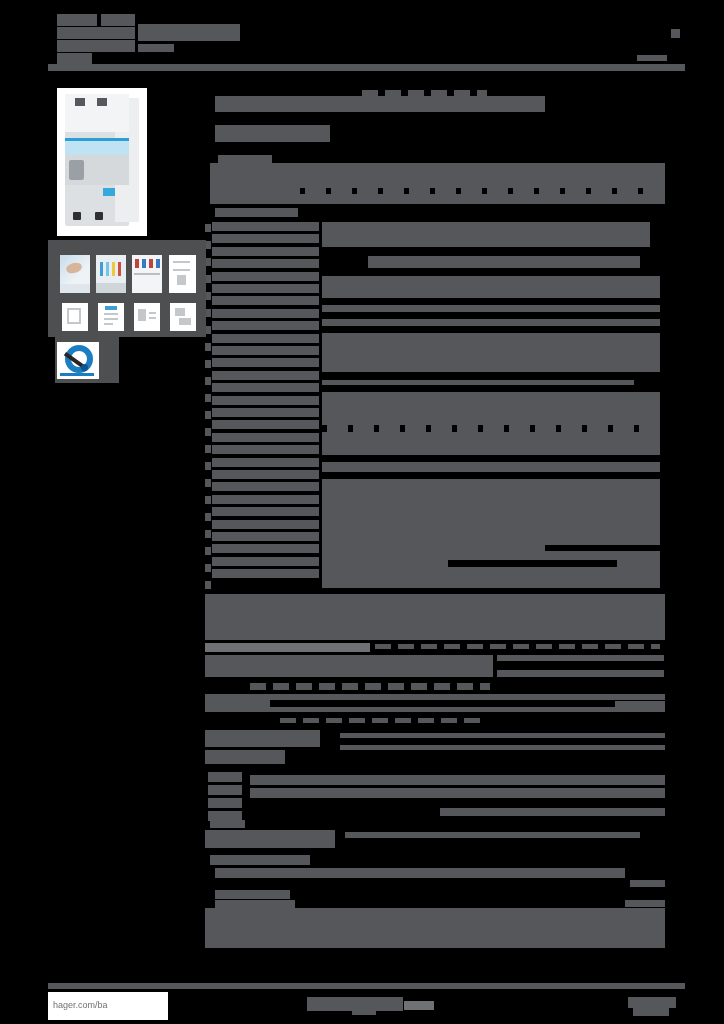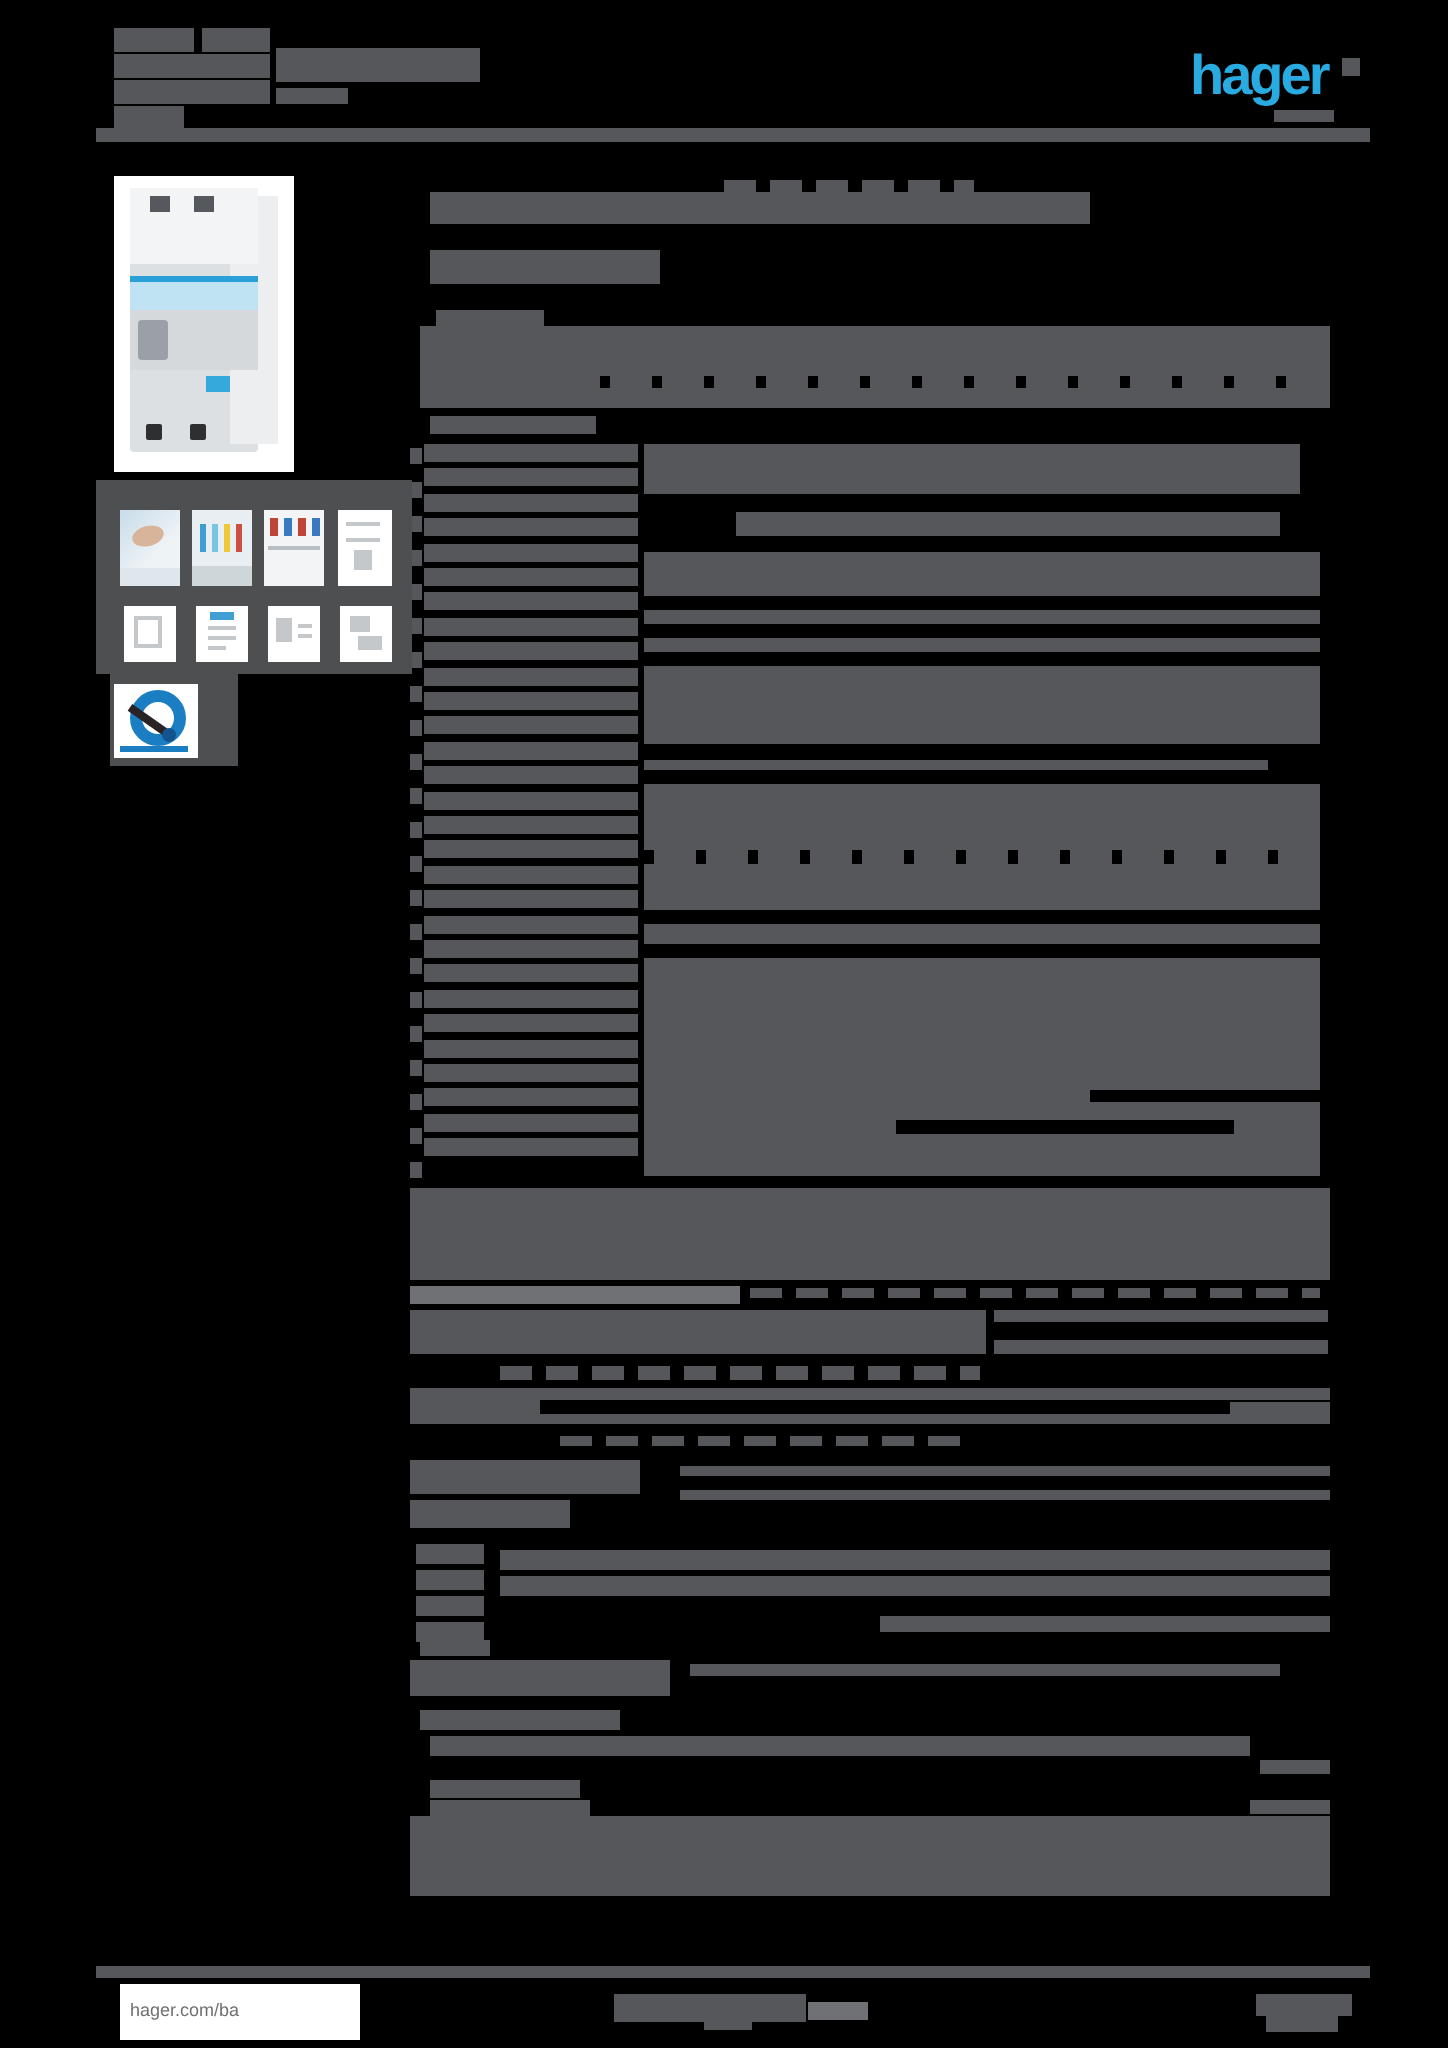--- a/index.html
+++ b/index.html
@@ -27,21 +27,21 @@
   .dev-body{position:absolute;left:8px;top:6px;width:64px;height:132px;background:#dde0e3;border-radius:2px;}
   .dev-side{position:absolute;left:58px;top:10px;width:24px;height:124px;background:#eceef0;}
   .dev-top{position:absolute;left:8px;top:6px;width:64px;height:38px;background:#f2f4f5;}
   .dev-term{position:absolute;width:10px;height:8px;background:#55585c;}
   .dev-band{position:absolute;left:8px;top:50px;width:64px;height:14px;background:#bfe3f2;border-top:3px solid #2b9fd8;}
   .dev-mid{position:absolute;left:8px;top:67px;width:64px;height:30px;background:#d5d9dc;}
   .dev-toggle{position:absolute;left:12px;top:72px;width:15px;height:20px;background:#9aa0a5;border-radius:2px;}
   .dev-test{position:absolute;left:46px;top:100px;width:12px;height:8px;background:#35a8dc;}
   .dev-hole{position:absolute;width:8px;height:8px;background:#2d2f31;border-radius:1px;}
   
-  .sitebox{position:absolute;left:48px;top:992px;width:120px;height:28px;background:#fff;margin-left:12px;}
+  .sitebox{position:absolute;left:48px;top:992px;width:120px;height:28px;background:#fff;}
   .sitebox span{position:absolute;left:5px;top:8px;font-size:9px;color:#6f7072;}
 </style>
 </head>
 <body>
 
 <div class="page">
 
   <div id="bars-layer">
       <div class="bar" style="left: 57px; top: 14px; width: 40px; height: 12px;"></div>
       <div class="bar" style="left: 101px; top: 14px; width: 34px; height: 12px;"></div>
@@ -166,23 +166,20 @@
       <div class="bar" style="left: 215px; top: 900px; width: 80px; height: 8px;"></div>
       <div class="bar" style="left: 205px; top: 908px; width: 460px; height: 40px;"></div>
       <div class="bar" style="left: 48px; top: 983px; width: 637px; height: 6px;"></div>
       <div class="bar" style="left: 307px; top: 997px; width: 96px; height: 14px;"></div>
       <div class="bar l" style="left: 404px; top: 1001px; width: 30px; height: 9px;"></div>
       <div class="bar" style="left: 352px; top: 1011px; width: 24px; height: 4px;"></div>
       <div class="bar" style="left: 628px; top: 997px; width: 48px; height: 11px;"></div>
       <div class="bar" style="left: 633px; top: 1008px; width: 36px; height: 8px;"></div>
     </div>
 
-  <div class="logo">
-    <span>hager</span>
-  </div>
 
   <div class="photo">
     <div class="dev-body"></div>
     <div class="dev-side"></div>
     <div class="dev-top"></div>
     <div class="dev-term" style="left:18px;top:10px;"></div>
     <div class="dev-term" style="left:40px;top:10px;"></div>
     <div class="dev-band"></div>
     <div class="dev-mid"></div>
     <div class="dev-toggle"></div>

